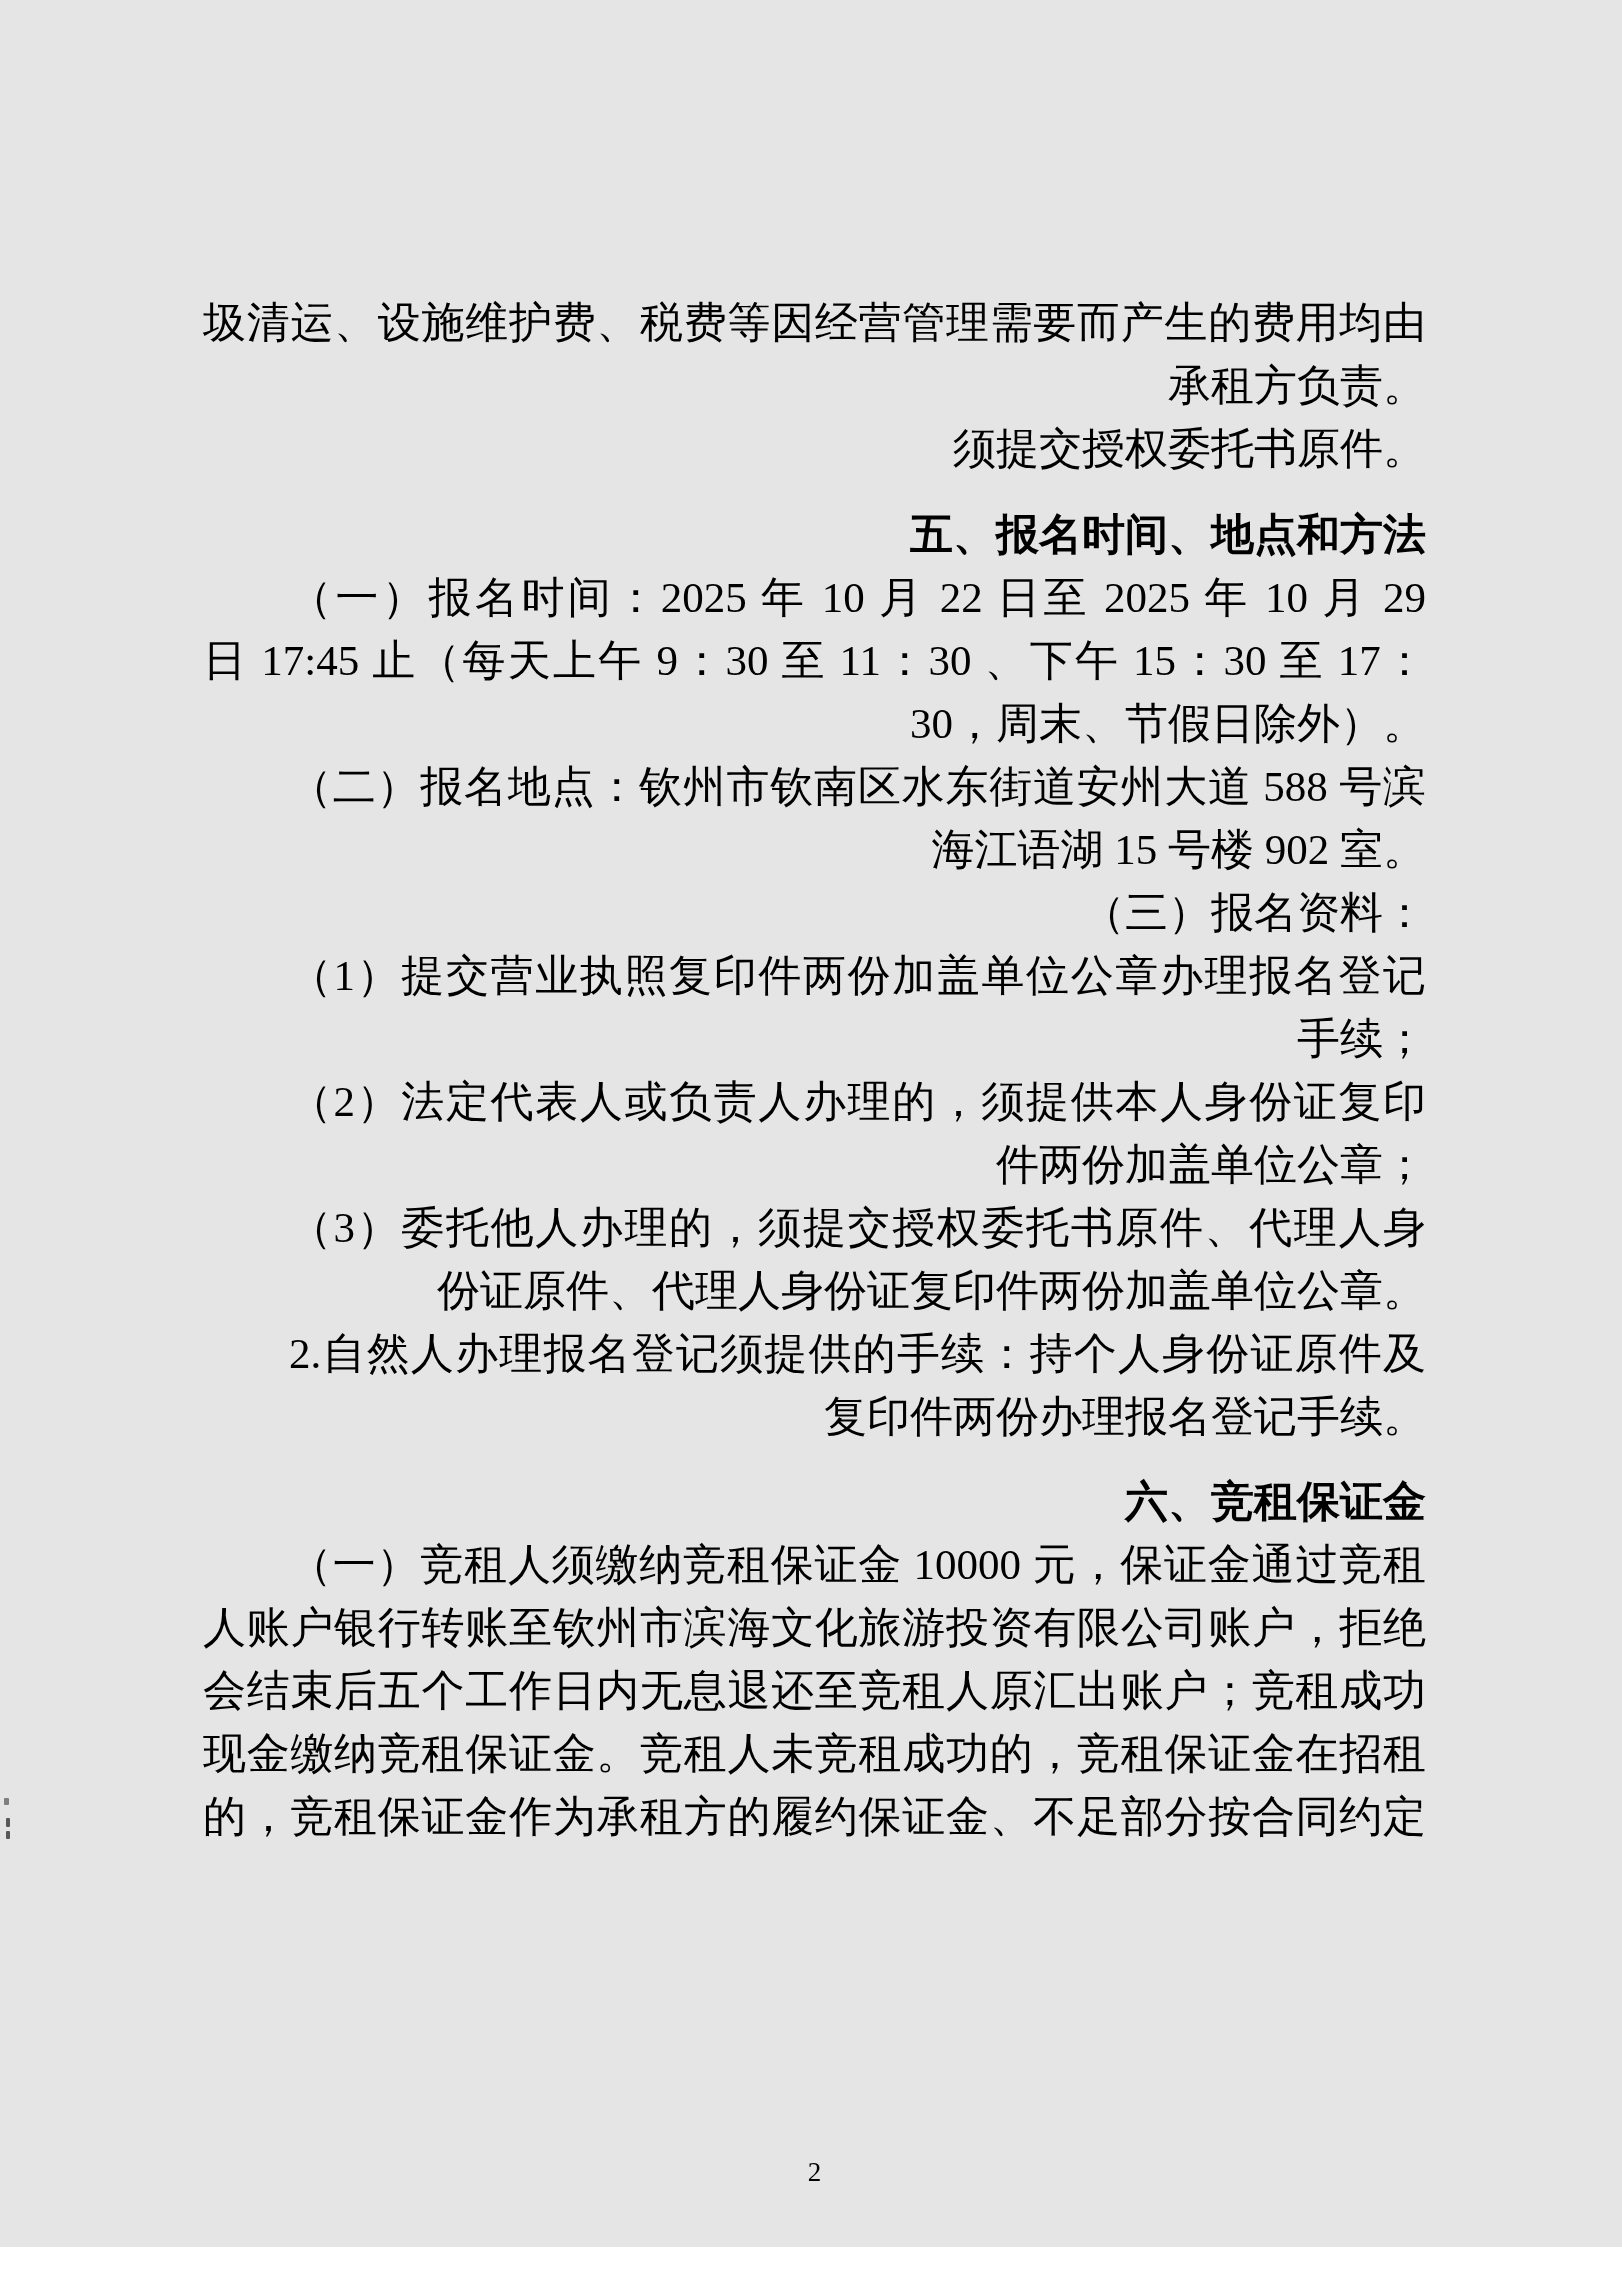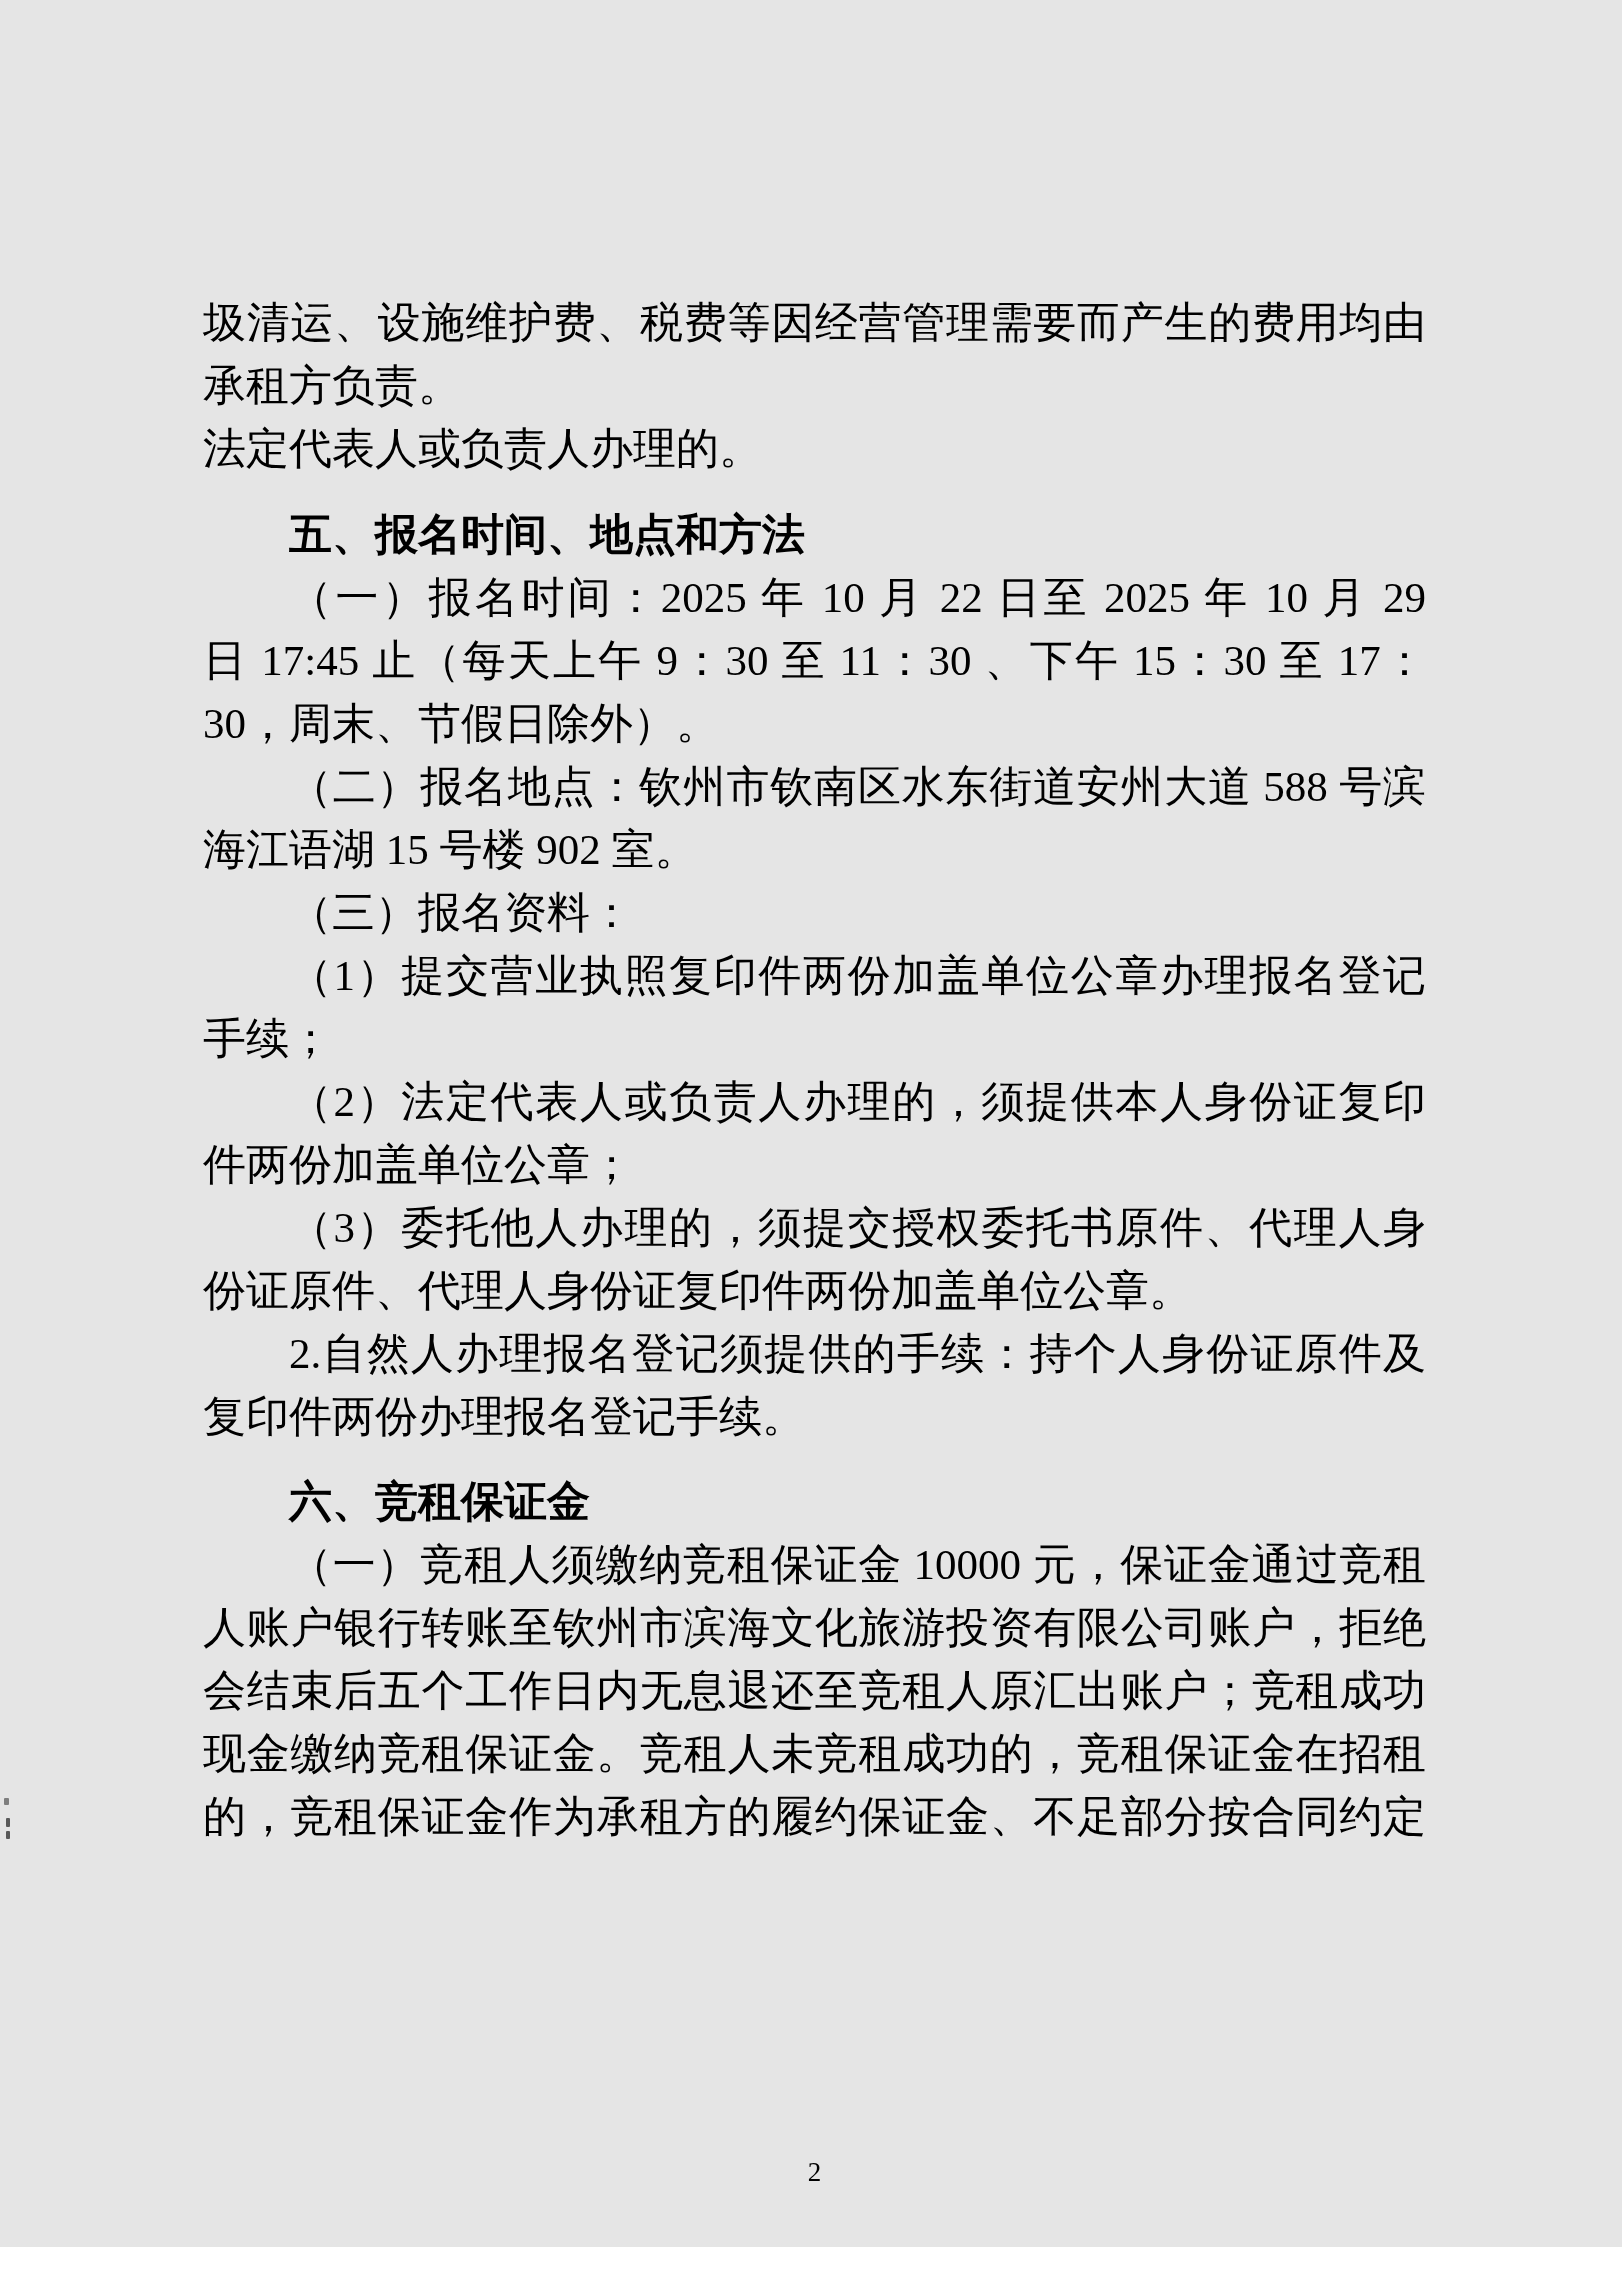--- a/index.html
+++ b/index.html
@@ -19,21 +19,21 @@
   .content {
     position: absolute;
     left: 203px;
     top: 291px;
     width: 1223px;
   }
   .line {
     font-size: 43px;
     line-height: 63px;
     height: 63px;
-    text-align: left;
+    text-align: right;
     white-space: normal;
   }
   .line.justify {
     text-align: justify;
     text-align-last: justify;
     -moz-text-align-last: justify;
   }
   .line.indent {
     text-indent: 86px;
   }
@@ -62,21 +62,21 @@
   .scan-mark.m2 { left: 5.6px; top: 1818px; width: 4.1px;  height: 9.2px; opacity: .75; }
   .scan-mark.m3 { left: 5.6px; top: 1831px; width: 4.1px;  height: 8.2px; opacity: .75; }
 </style>
 </head>
 <body>
 
 <div class="page">
   <div class="content">
       <div class="line body justify">圾清运、设施维护费、税费等因经营管理需要而产生的费用均由</div>
       <div class="line body">承租方负责。</div>
-      <div class="line body">法定代表人或负责人办理的。</div>
+      <div class="line body">须提交授权委托书原件。</div>
       <div class="line heading indent">五、报名时间、地点和方法</div>
       <div class="line body indent justify">（一）报名时间：2025 年 10 月 22 日至 2025 年 10 月 29</div>
       <div class="line body justify">日 17:45 止（每天上午 9：30 至 11：30 、下午 15：30 至 17：</div>
       <div class="line body">30，周末、节假日除外）。</div>
       <div class="line body indent justify">（二）报名地点：钦州市钦南区水东街道安州大道 588 号滨</div>
       <div class="line body">海江语湖 15 号楼 902 室。</div>
       <div class="line body indent">（三）报名资料：</div>
       <div class="line body indent justify">（1）提交营业执照复印件两份加盖单位公章办理报名登记</div>
       <div class="line body">手续；</div>
       <div class="line body indent justify">（2）法定代表人或负责人办理的，须提供本人身份证复印</div>

